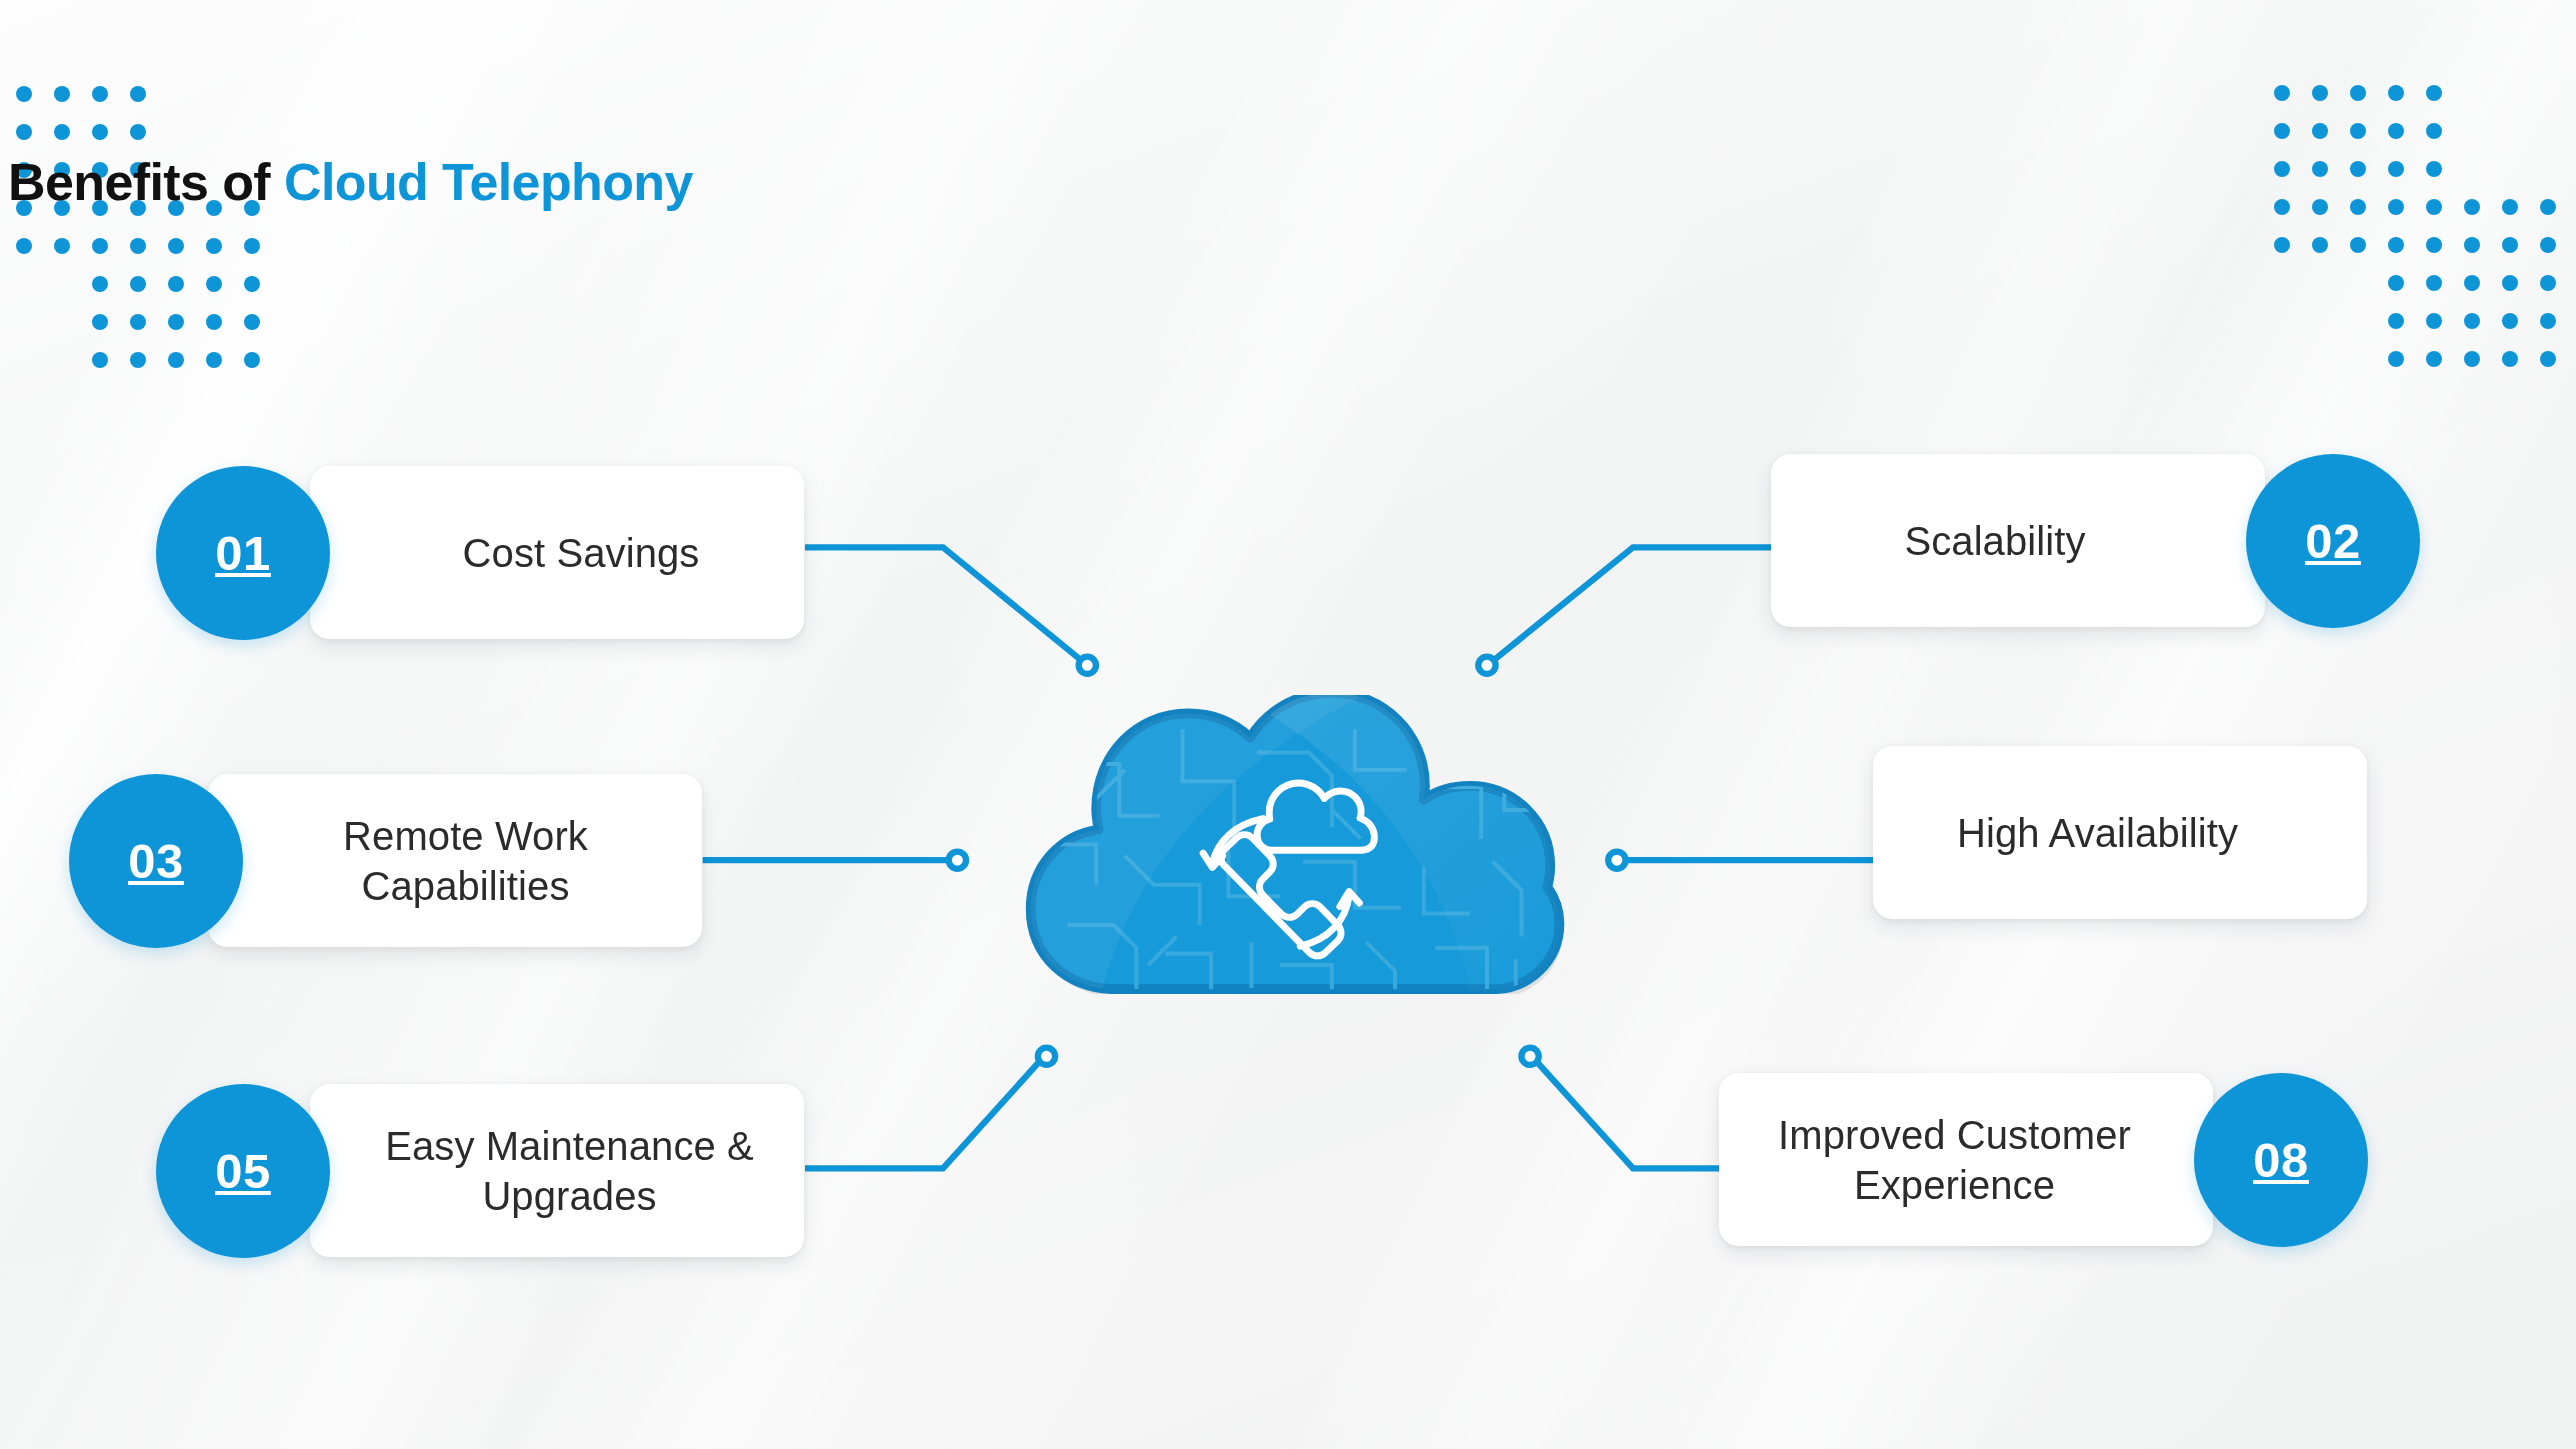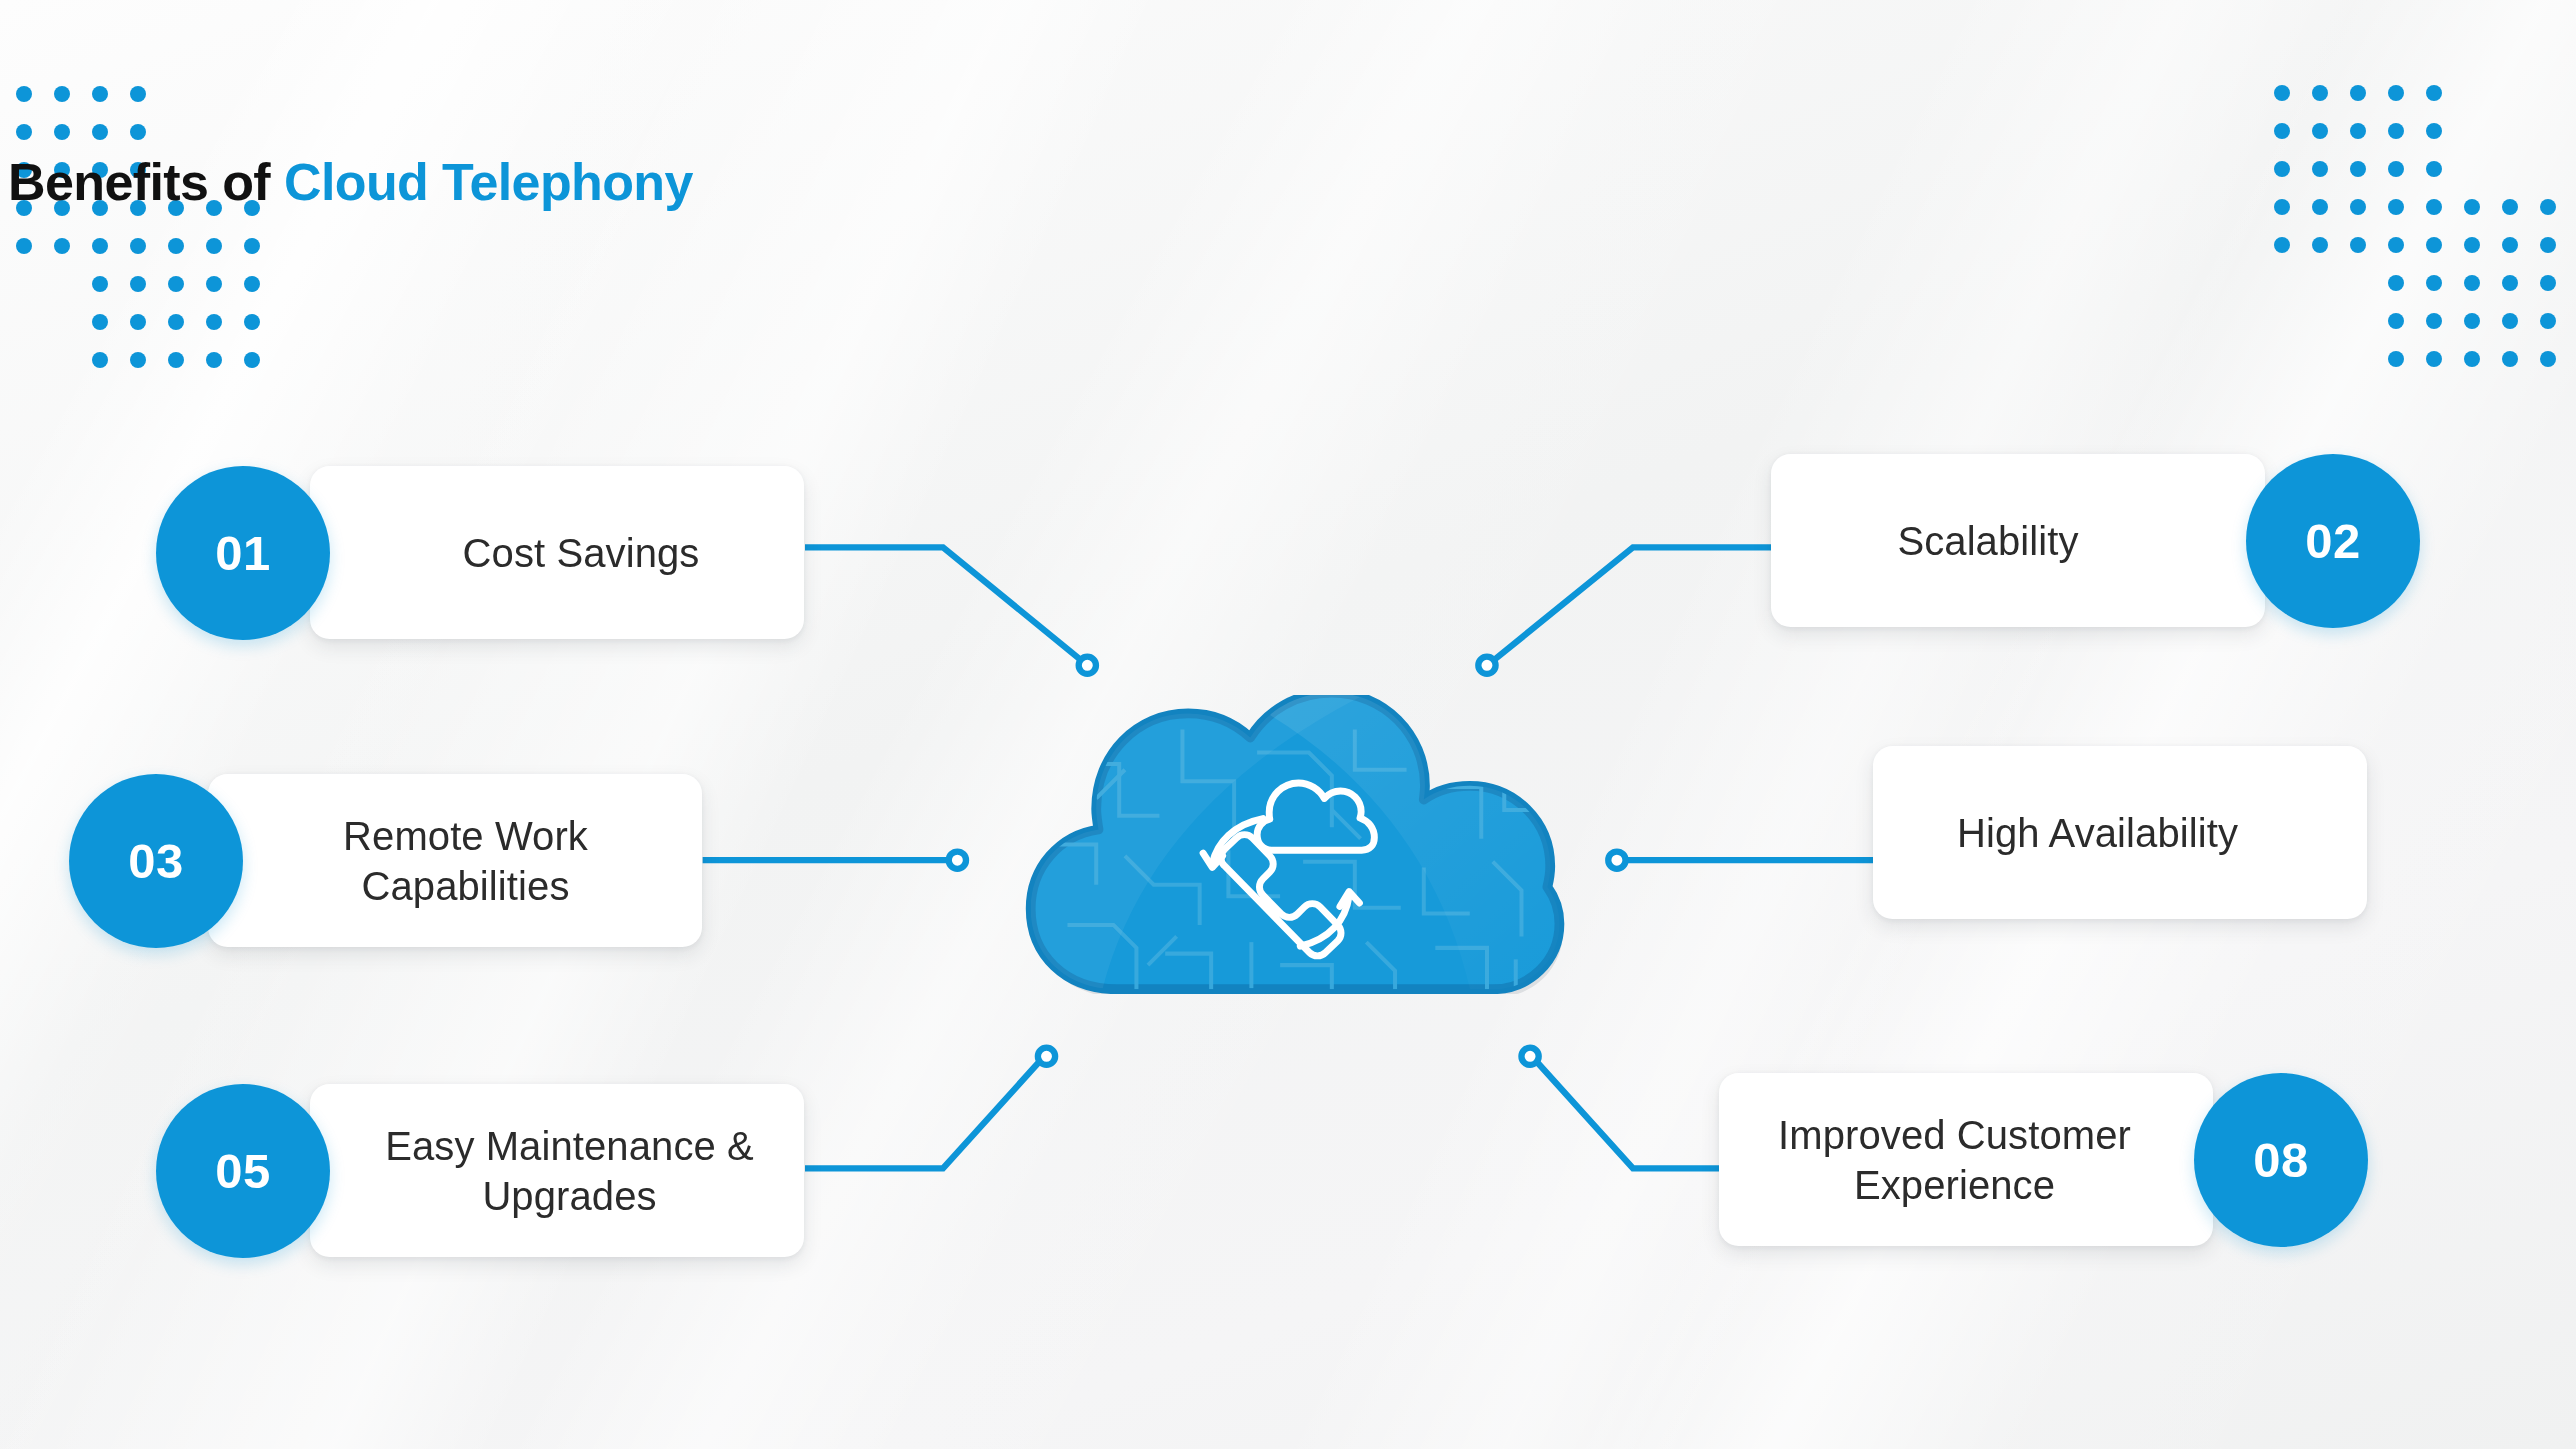--- a/index.html
+++ b/index.html
@@ -98,20 +98,21 @@
     border-radius:50%;
     background:#0d95d8;
     display:flex;
     align-items:center;
     justify-content:center;
     color:#ffffff;
     font-size:49px;
     font-weight:bold;
     letter-spacing:0.6px;
     box-shadow:0 5.8px 15px rgba(13,149,216,.22);
+    text-decoration:underline;
   }
 
   
   .card-left  .num-badge { left:0; top:50%; transform:translateY(-50%); }
   
   .card-right .num-badge { right:0; top:50%; transform:translateY(-50%); }
 
   
   #cloud-graphic {
     position:absolute;
@@ -356,21 +357,21 @@
 </div>
 
 <div class="card-wrap card-left" style="left:156px; top:466px; width:649px; height:173px;">
   <div class="card-box" style="left:154px; top:0; width:494px; height:173px;"></div>
   <div class="card-label" style="left:224px; top:0; width:402px; height:173px;">Cost Savings</div>
   <div class="num-badge">01</div>
 </div>
 
 <div class="card-wrap card-right" style="left:1771px; top:454px; width:649px; height:173px;">
   <div class="card-box" style="left:0; top:0; width:494px; height:173px;"></div>
-  <div class="card-label" style="left:16px; top:0; width:402px; height:173px;">Scalability</div>
+  <div class="card-label" style="left:23px; top:0; width:402px; height:173px;">Scalability</div>
   <div class="num-badge">02</div>
 </div>
 
 <div class="card-wrap card-left" style="left:69px; top:774px; width:634px; height:173px;">
   <div class="card-box" style="left:139px; top:0; width:494px; height:173px;"></div>
   <div class="card-label" style="left:207px; top:0; width:379px; height:173px;">Remote Work Capabilities</div>
   <div class="num-badge">03</div>
 </div>
 
 <div class="card-wrap card-right" style="left:1873px; top:746px; width:634px; height:173px;">

